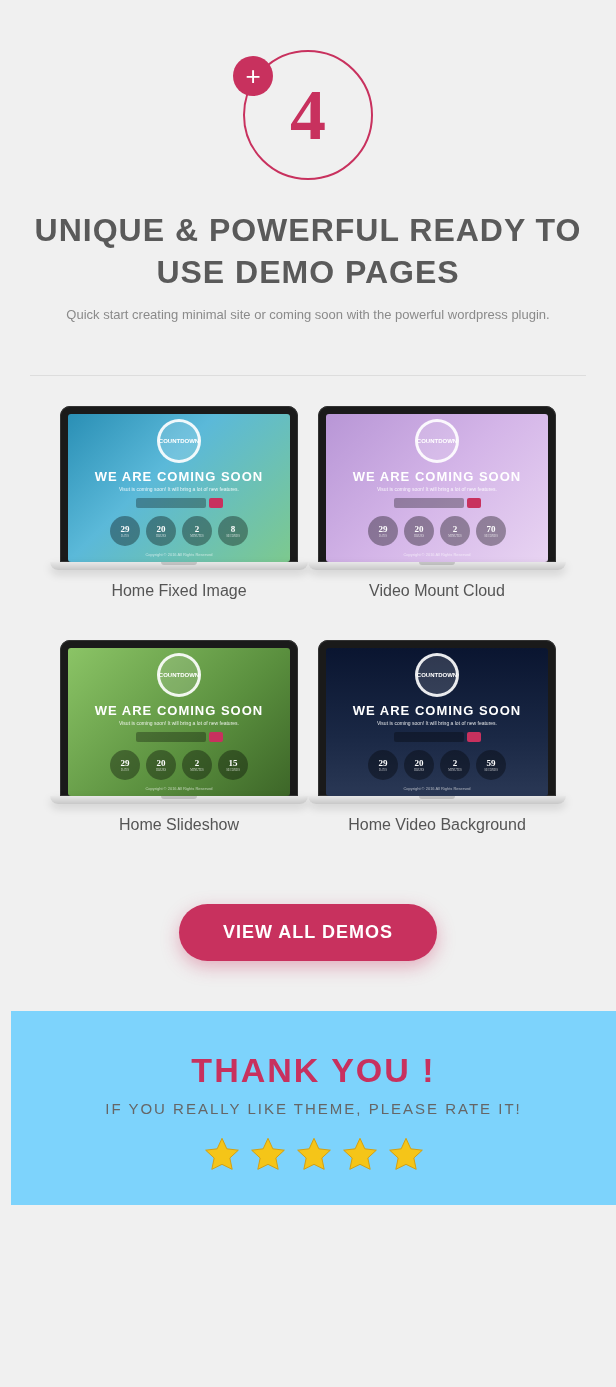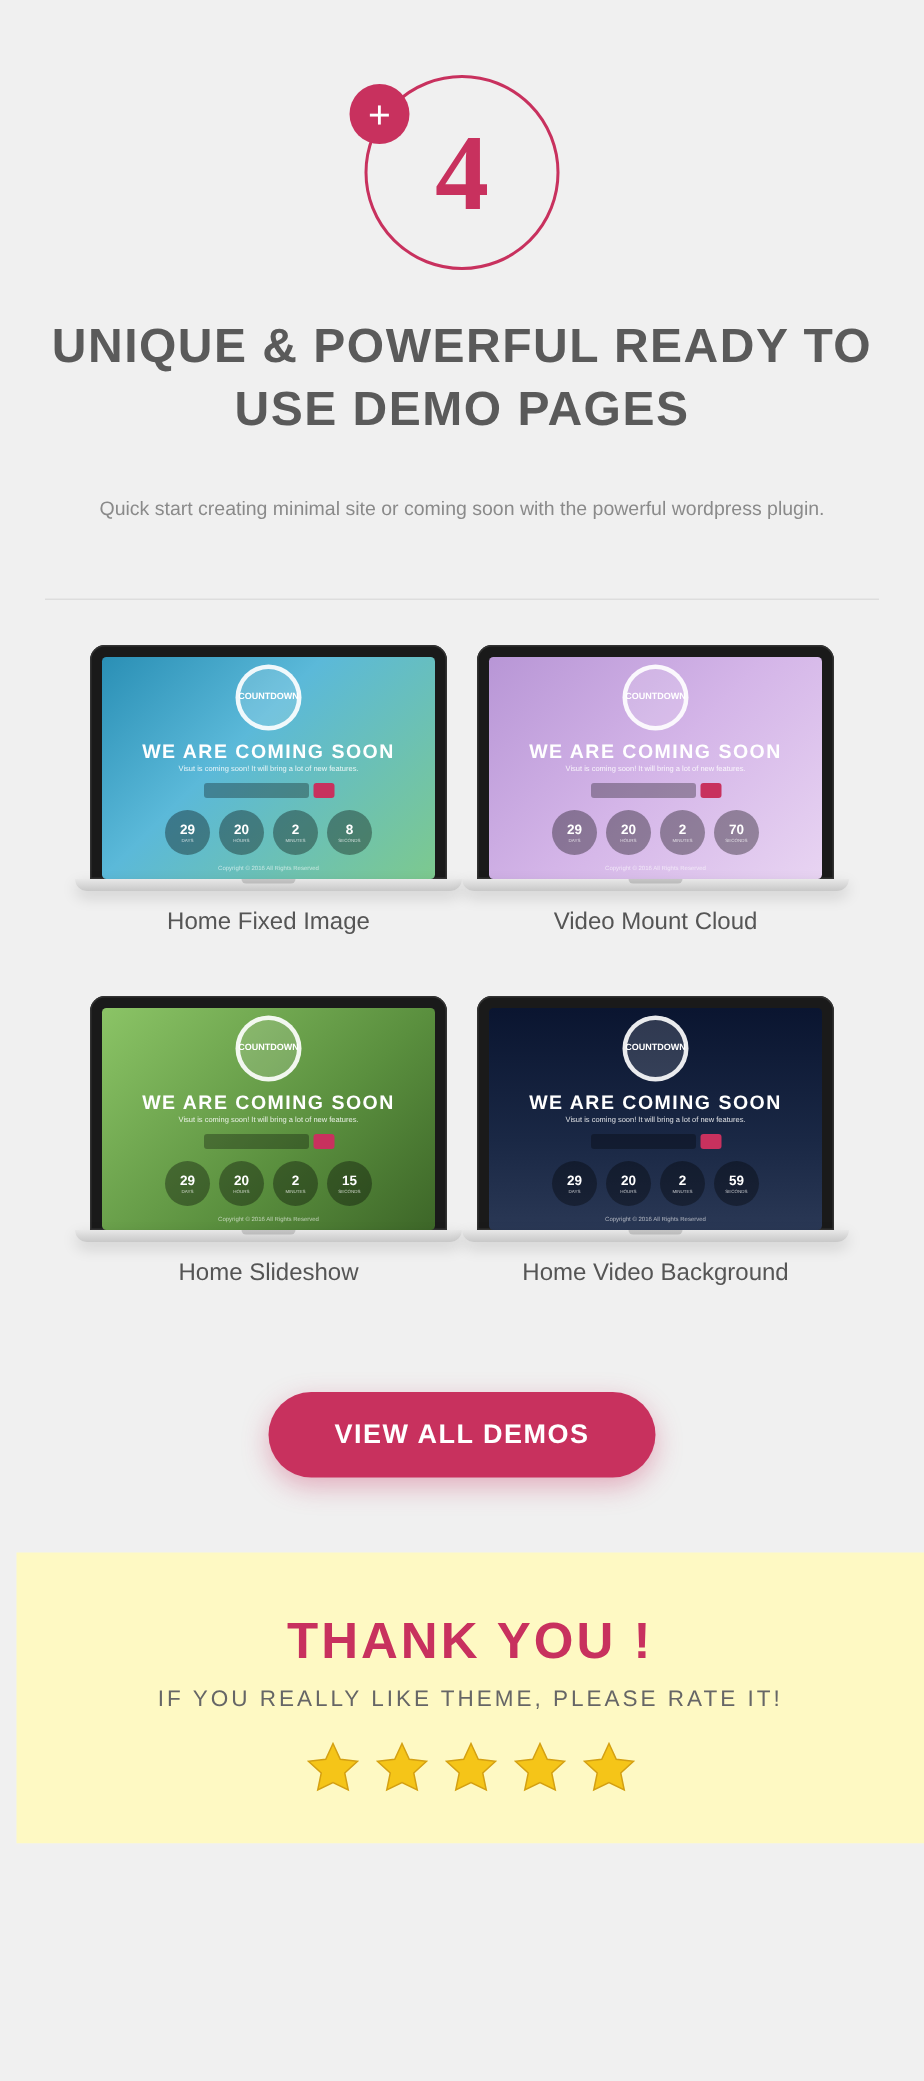--- a/index.html
+++ b/index.html
@@ -16,21 +16,21 @@
   display: flex; align-items: center; justify-content: center;
 }
 .circle-num { font-size: 72px; font-weight: 700; color: #c8315e; font-family: Georgia, serif; }
 .plus-badge {
   position: absolute; top: 6px; left: -10px; width: 40px; height: 40px;
   background: #c8315e; border-radius: 50%; display: flex; align-items: center; justify-content: center;
   color: #fff; font-size: 26px; font-weight: 300;
 }
 .headline {
   font-size: 32px; font-weight: 700; color: #5a5a5a; letter-spacing: 1px;
-  line-height: 1.3; margin-bottom: 36px;
+  line-height: 1.3; margin-bottom: 12px;
 }
 .subhead { font-size: 13px; color: #8a8a8a; line-height: 1.5; max-width: 500px; margin: 0 auto; }
 
 .grid { display: grid; grid-template-columns: 1fr 1fr; gap: 40px 20px; padding: 30px; border-top: 1px solid #ddd; margin: 20px 30px 0; }
 .demo-item { text-align: center; }
 .laptop {
   position: relative; width: 100%; aspect-ratio: 16/10.5;
   background: #1a1a1a; border-radius: 10px 10px 0 0; padding: 8px 8px 0;
   box-shadow: inset 0 0 0 1px #333;
 }
@@ -51,21 +51,21 @@
   font-size: 6px; font-weight: 700; background: rgba(255,255,255,.15);
 }
 .cs-title { font-size: 13px; font-weight: 700; letter-spacing: 1px; margin-bottom: 2px; }
 .cs-sub { font-size: 5px; opacity: .85; margin-bottom: 6px; }
 .email-row { display: flex; gap: 3px; margin-bottom: 8px; }
 .email-input { width: 70px; height: 10px; background: rgba(0,0,0,.3); border-radius: 2px; }
 .email-btn { width: 14px; height: 10px; background: #c8315e; border-radius: 2px; }
 .counters { display: flex; gap: 6px; margin-bottom: 6px; }
 .counter {
   width: 30px; height: 30px; border-radius: 50%; background: rgba(0,0,0,.35);
-  display: flex; flex-direction: column; align-items: center; justify-content: center;
+  display: flex; flex-direction: column; align-items: center; justify-content: center; font-family: Liberation Serif, serif;
 }
 .counter-num { font-size: 9px; font-weight: 700; }
 .counter-lbl { font-size: 3px; opacity: .7; text-transform: uppercase; }
 .copyright { font-size: 4px; opacity: .6; }
 
 .laptop-base {
   height: 8px; background: linear-gradient(180deg, #e8e8e8, #c8c8c8);
   border-radius: 0 0 14px 14px; margin: 0 -10px;
   box-shadow: 0 4px 10px rgba(0,0,0,.15);
   position: relative;
@@ -76,21 +76,21 @@
 }
 .demo-label { margin-top: 12px; font-size: 16px; color: #555; }
 
 .cta-wrap { text-align: center; padding: 40px 0 50px; }
 .cta-btn {
   display: inline-block; background: #c8315e; color: #fff; font-weight: 700;
   font-size: 18px; letter-spacing: 1px; padding: 18px 44px; border-radius: 40px;
   box-shadow: 0 6px 18px rgba(200,49,94,.35); cursor: pointer;
 }
 
-.footer { background: #fef9c3; text-align: center; padding: 40px 20px 30px; margin-left: 11px; }
+.footer { background: #7dd3fc; text-align: center; padding: 40px 20px 30px; margin-left: 11px; }
 .thanks { font-size: 34px; font-weight: 700; color: #c8315e; letter-spacing: 2px; margin-bottom: 10px; }
 .rate { font-size: 15px; color: #666; letter-spacing: 2px; margin-bottom: 18px; }
 .stars { display: flex; justify-content: center; gap: 6px; }
 .star { width: 40px; height: 40px; }
 </style>
 </head>
 <body>
 
 <div class="hero">
   <div class="circle-wrap">

